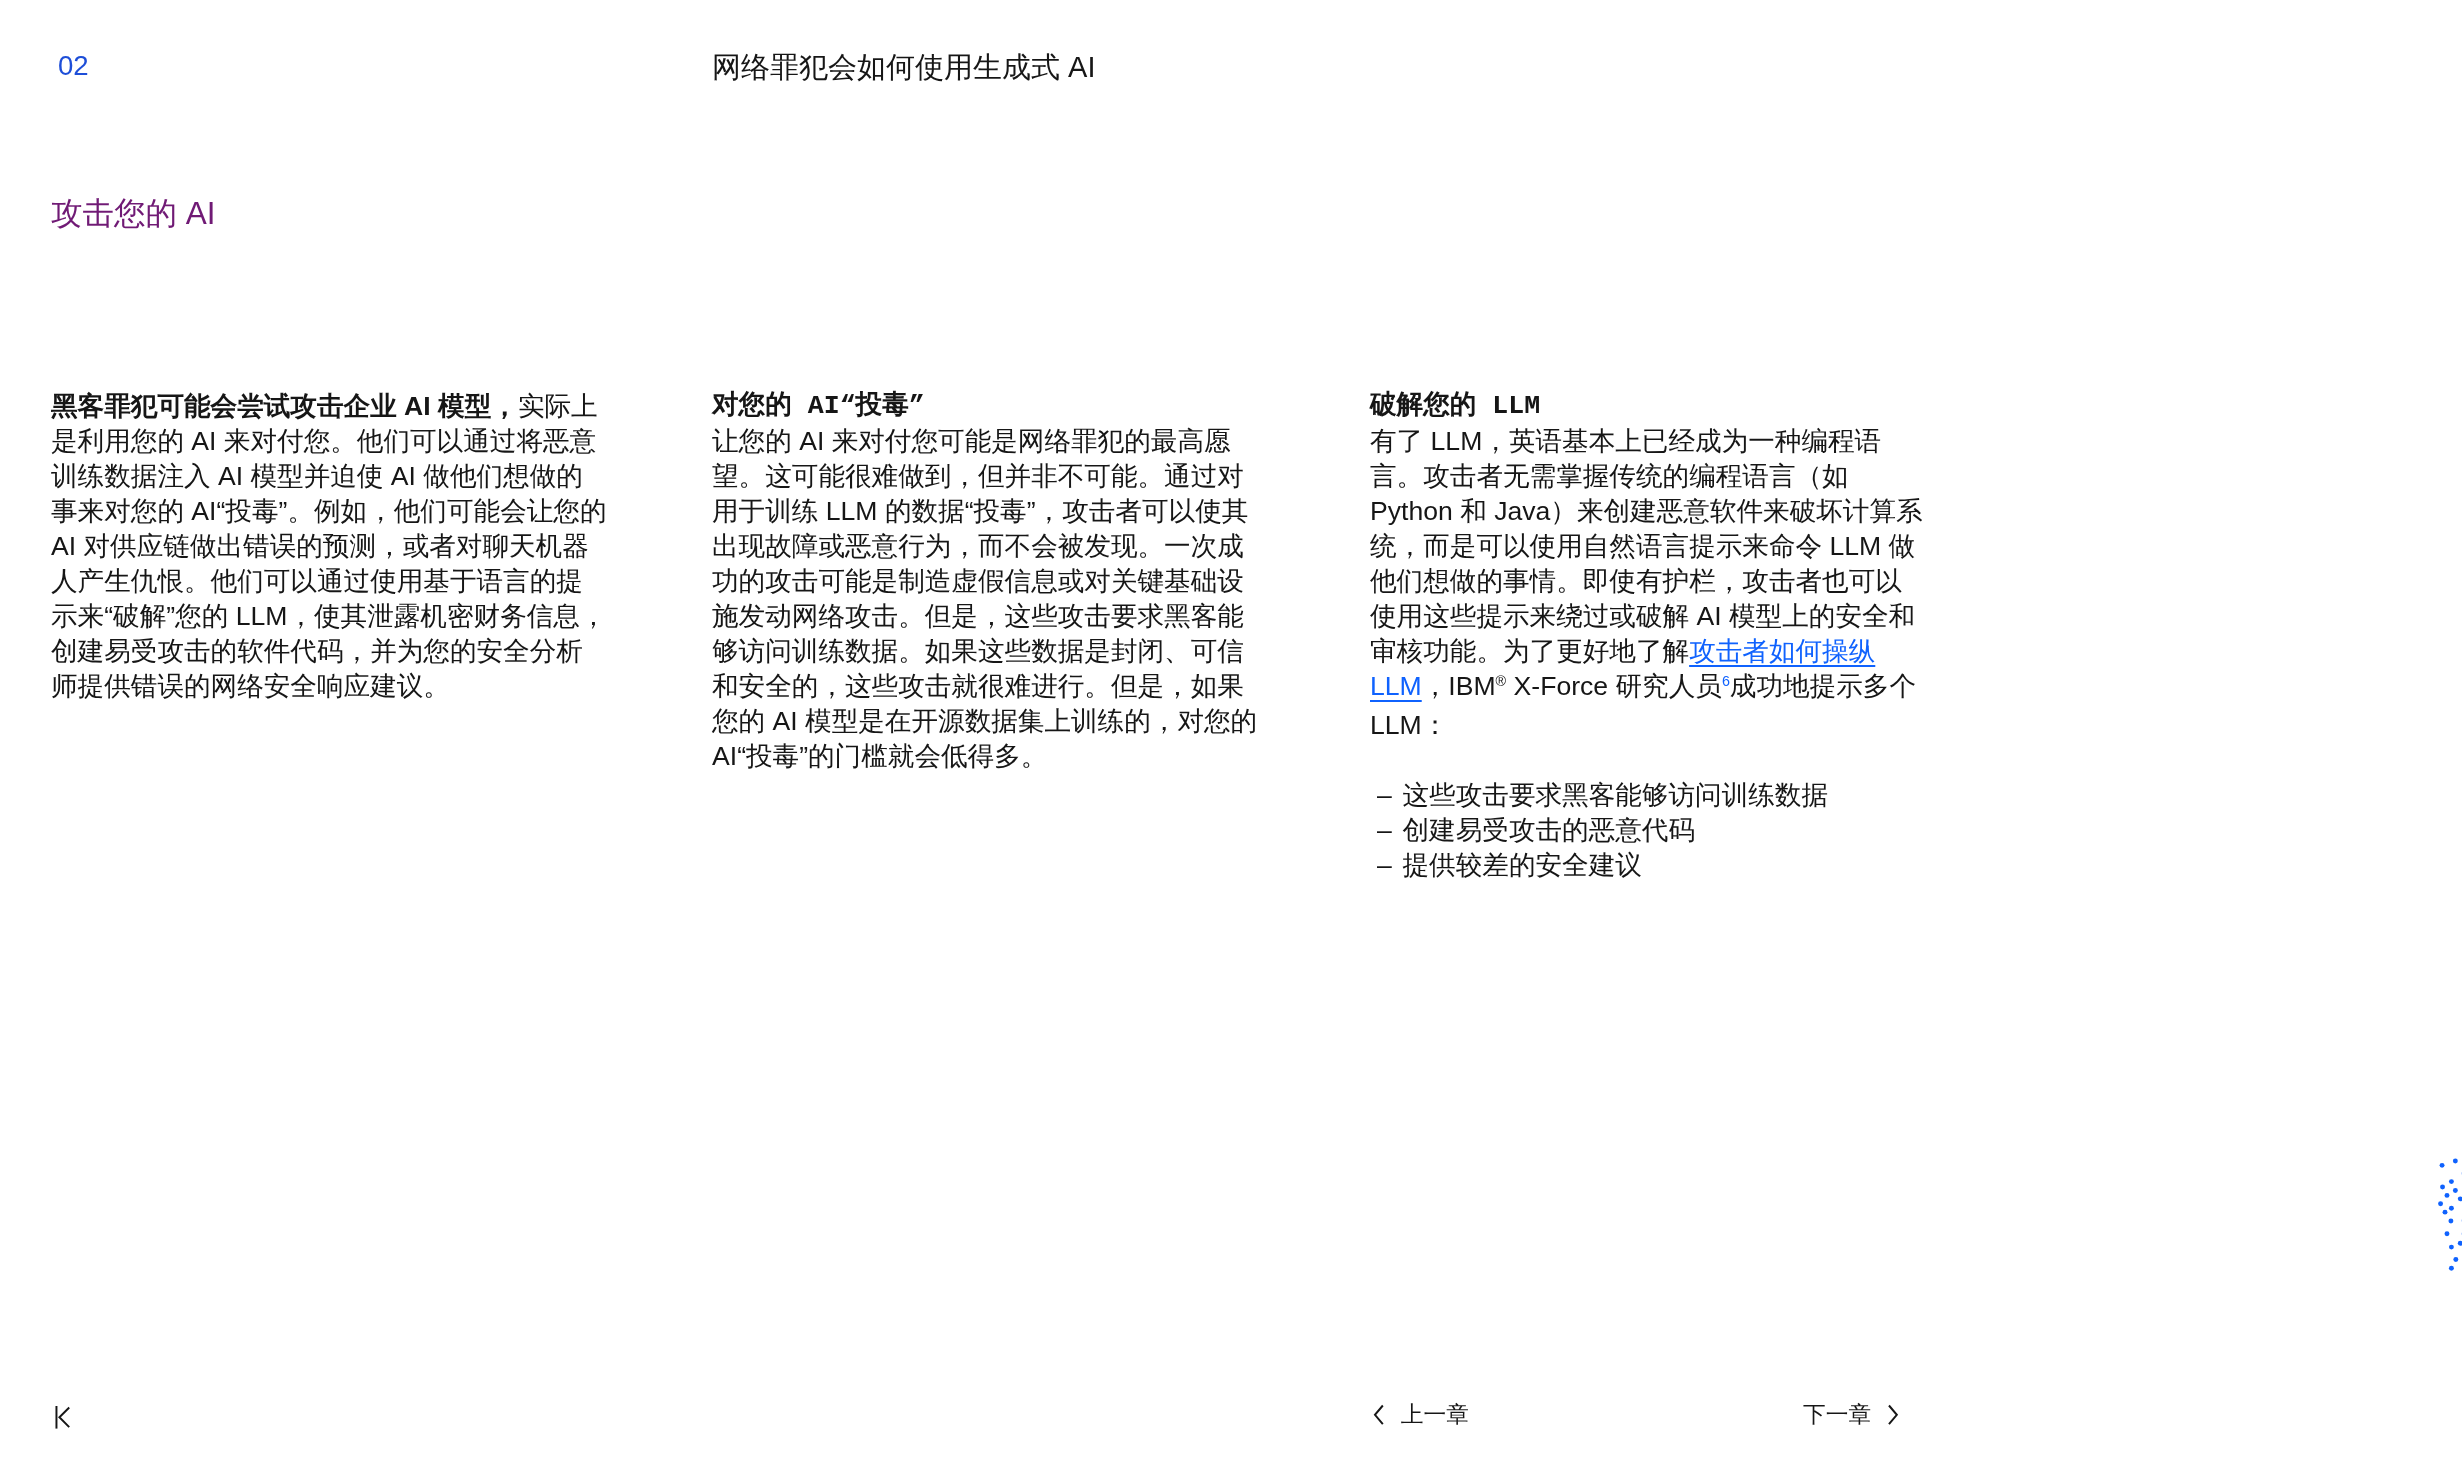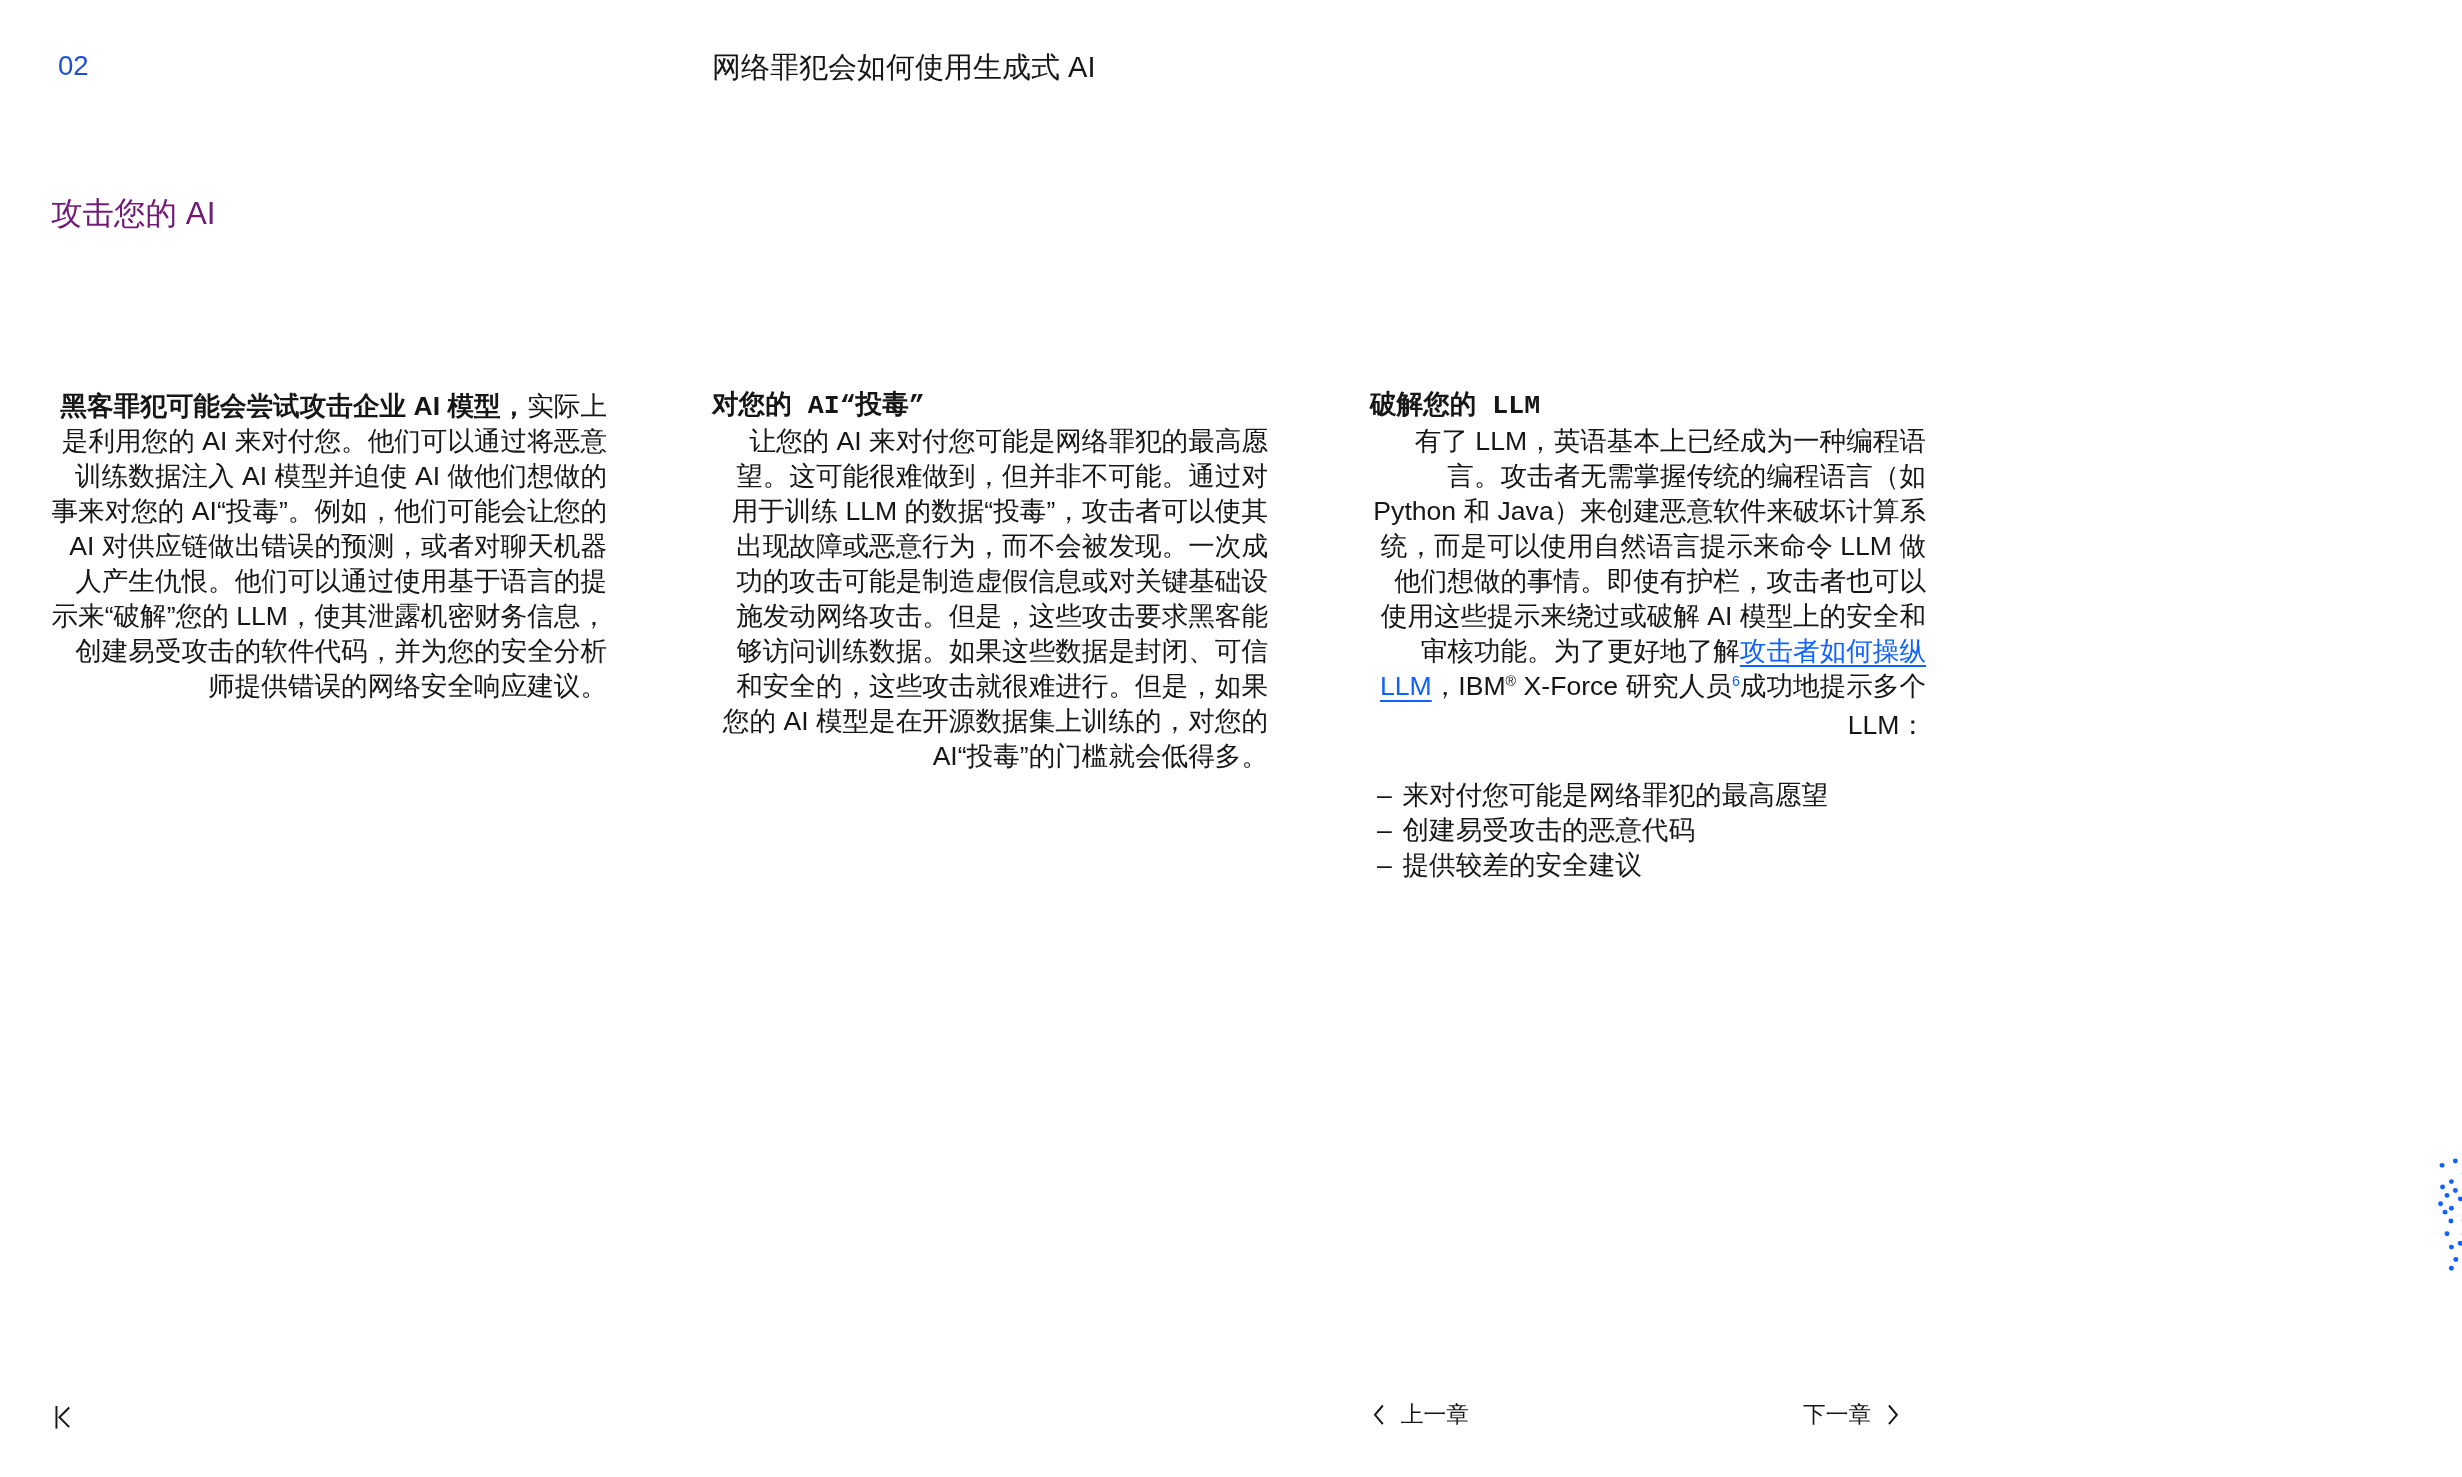--- a/index.html
+++ b/index.html
@@ -8,21 +8,21 @@
 
   .sec-num{position:absolute;left:58px;top:49px;font-size:27.6px;line-height:1.2;color:#1d4ed8;font-weight:400;}
   .header-title{position:absolute;left:712px;top:50px;font-size:29px;line-height:1.2;font-weight:400;color:#161616;}
   .page-heading{position:absolute;left:51px;top:194px;margin:0;font-size:31.5px;line-height:1.25;font-weight:300;color:#701a75;}
 
   .col{position:absolute;top:389px;width:556px;font-size:26.6px;line-height:35px;color:#161616;}
   .col-1{left:51px;}
   .col-2{left:712px;}
   .col-3{left:1370px;}
   .col h2{margin:0;font-size:26.6px;line-height:35px;font-weight:700;color:#161616;font-family:Liberation Mono, monospace;}
-  .col p{margin:0;text-align:right;}
+  .col p{margin:0;}
 
   .seg-normal{font-weight:400;}
   .seg-bold{font-weight:600;}
   a.seg-link{color:#0f62fe;text-decoration:underline;text-decoration-thickness:2px;text-underline-offset:5.4px;}
   .seg-sup{color:#0f62fe;font-size:14.3px;position:relative;top:-9.4px;}
   .seg-reg{font-size:14.3px;position:relative;top:-9.4px;}
 
   ul.bullets{list-style:none;margin:35px 0 0 0;padding:0;}
   ul.bullets li{display:flex;line-height:35px;}
   .bullet-marker{flex:0 0 32.5px;padding-left:6.9px;box-sizing:border-box;}
@@ -54,21 +54,21 @@
     <h2>对您的 AI“投毒”</h2>
     <p><span class="seg-normal">让您的 AI 来对付您可能是网络罪犯的最高愿望。这可能很难做到，但并非不可能。通过对用于训练 LLM 的数据“投毒”，攻击者可以使其出现故障或恶意行为，而不会被发现。一次成功的攻击可能是制造虚假信息或对关键基础设施发动网络攻击。但是，这些攻击要求黑客能够访问训练数据。如果这些数据是封闭、可信和安全的，这些攻击就很难进行。但是，如果您的 AI 模型是在开源数据集上训练的，对您的 AI“投毒”的门槛就会低得多。</span></p>
   </section>
 
   <section class="col col-3">
     <h2>破解您的 LLM</h2>
     <p><span class="seg-normal">有了 LLM，英语基本上已经成为一种编程语言。攻击者无需掌握传统的编程语言（如 Python 和 Java）来创建恶意软件来破坏计算系统，而是可以使用自然语言提示来命令 LLM 做他们想做的事情。即使有护栏，攻击者也可以使用这些提示来绕过或破解 AI 模型上的安全和审核功能。为了更好地了解</span><a href="#" class="seg-link">攻击者如何操纵 LLM</a><span class="seg-normal">，IBM</span><span class="seg-reg">®</span><span class="seg-normal"> X-Force 研究人员</span><span class="seg-sup">6</span><span class="seg-normal">成功地提示多个 LLM：</span></p>
     <ul class="bullets">
         <li>
           <span class="bullet-marker">–</span>
-          <span class="bullet-text">来对付您可能是网络罪犯的最高愿望</span>
+          <span class="bullet-text">这些攻击要求黑客能够访问训练数据</span>
         </li>
         <li>
           <span class="bullet-marker">–</span>
           <span class="bullet-text">创建易受攻击的恶意代码</span>
         </li>
         <li>
           <span class="bullet-marker">–</span>
           <span class="bullet-text">提供较差的安全建议</span>
         </li>
       </ul>

